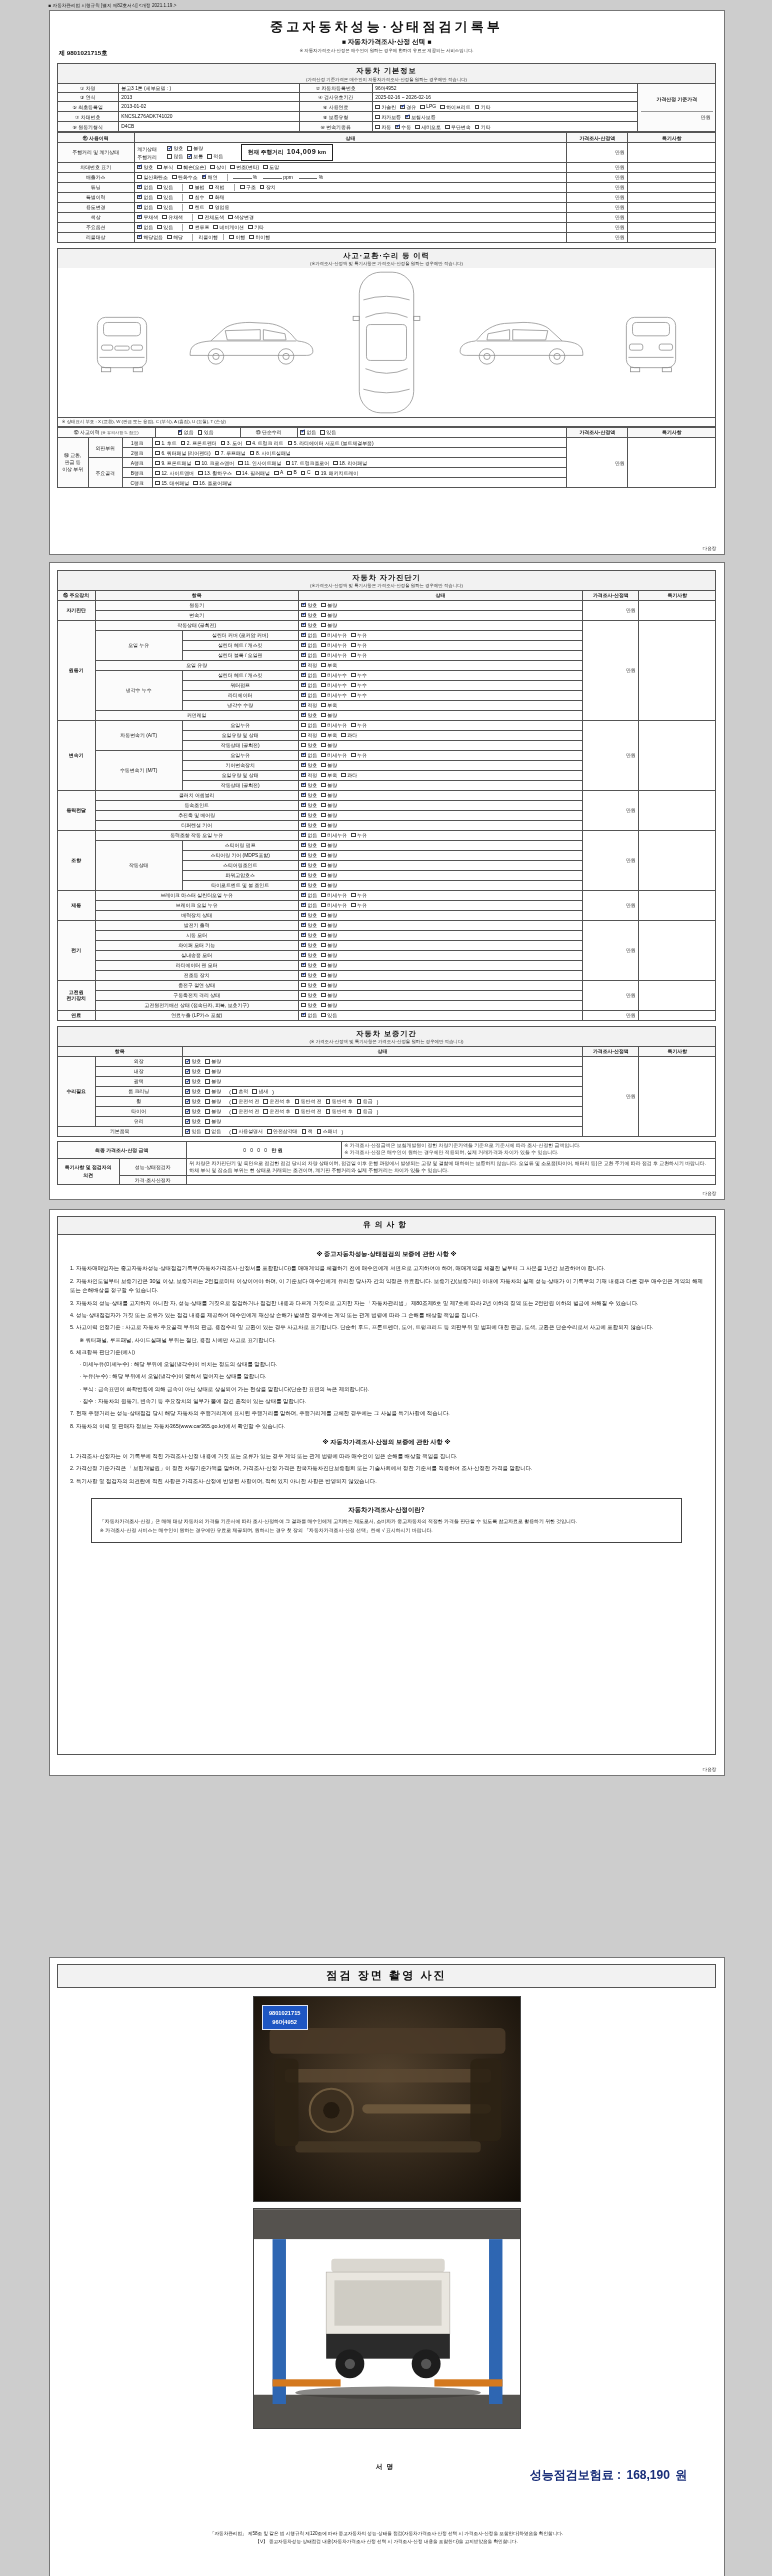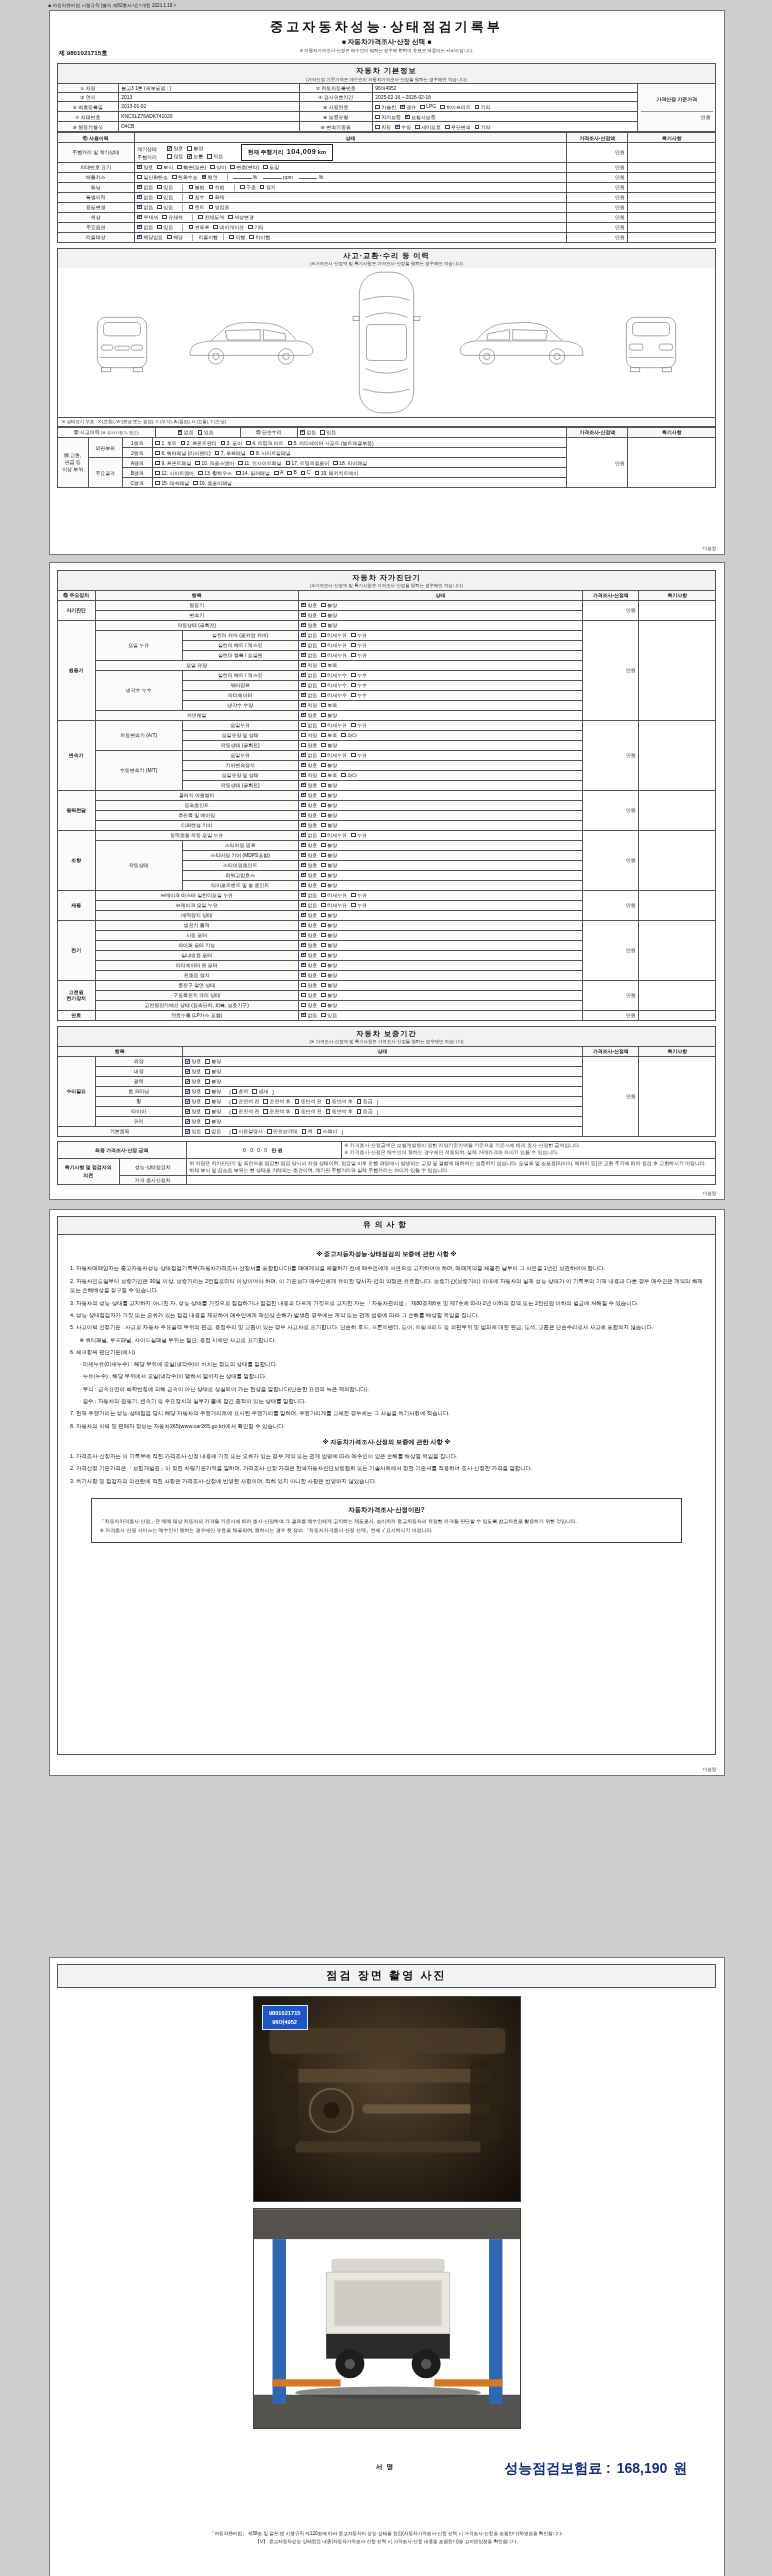--- a/index.html
+++ b/index.html
@@ -70,21 +70,21 @@
 
 .photo-head{border:0.5px solid #555;background:#f2f2f2;text-align:center;font-weight:bold;font-size:11px;letter-spacing:2.1px;padding:3.1px;margin-bottom:8.2px}
 .photo{width:268px;margin:6.2px auto;position:relative;border:0.5px solid #444;overflow:hidden}
 .photo svg{display:block}
 .photo1{height:206px;background:radial-gradient(ellipse at 50% 40%,#53422e 0%,#32271a 50%,#120d07 100%)}
 .photo2{height:221px;background:linear-gradient(#c4c1ba 0%,#aoa 0%,#a8a5a0 45%,#7c7a76 70%,#5f5d59 100%)}
 .placard{position:absolute;top:8.2px;left:8.2px;background:#1e56c3;color:#fff;padding:3.1px 6.2px;font-size:5.7px;font-weight:bold;line-height:1.5;border:1px solid #dfe6f5;text-align:center}
 
 .sign-row{display:flex;align-items:center;justify-content:center;margin-top:24px;position:relative;height:30px}
 .sign-label{font-size:6.7px;font-weight:bold;letter-spacing:4.1px}
-.insurance{position:absolute;right:29px;top:7px;font-size:14px;font-weight:bold;color:#1a2f7a}
+.insurance{position:absolute;right:29px;top:14px;font-size:12px;font-weight:bold;color:#1a2f7a}
 .insurance b{margin:0 2.1px}
 .footer-lines{margin-top:47px;text-align:center;font-size:4.6px;color:#222;line-height:1.8}
 </style>
 </head>
 <body>
 
 <div class="form-ref">■ 자동차관리법 시행규칙 [별지 제82호서식] &lt;개정 2021.1.19.&gt;</div>
 
 <div class="page" id="page1" style="min-height:545px">
   <div class="title-wrap">

